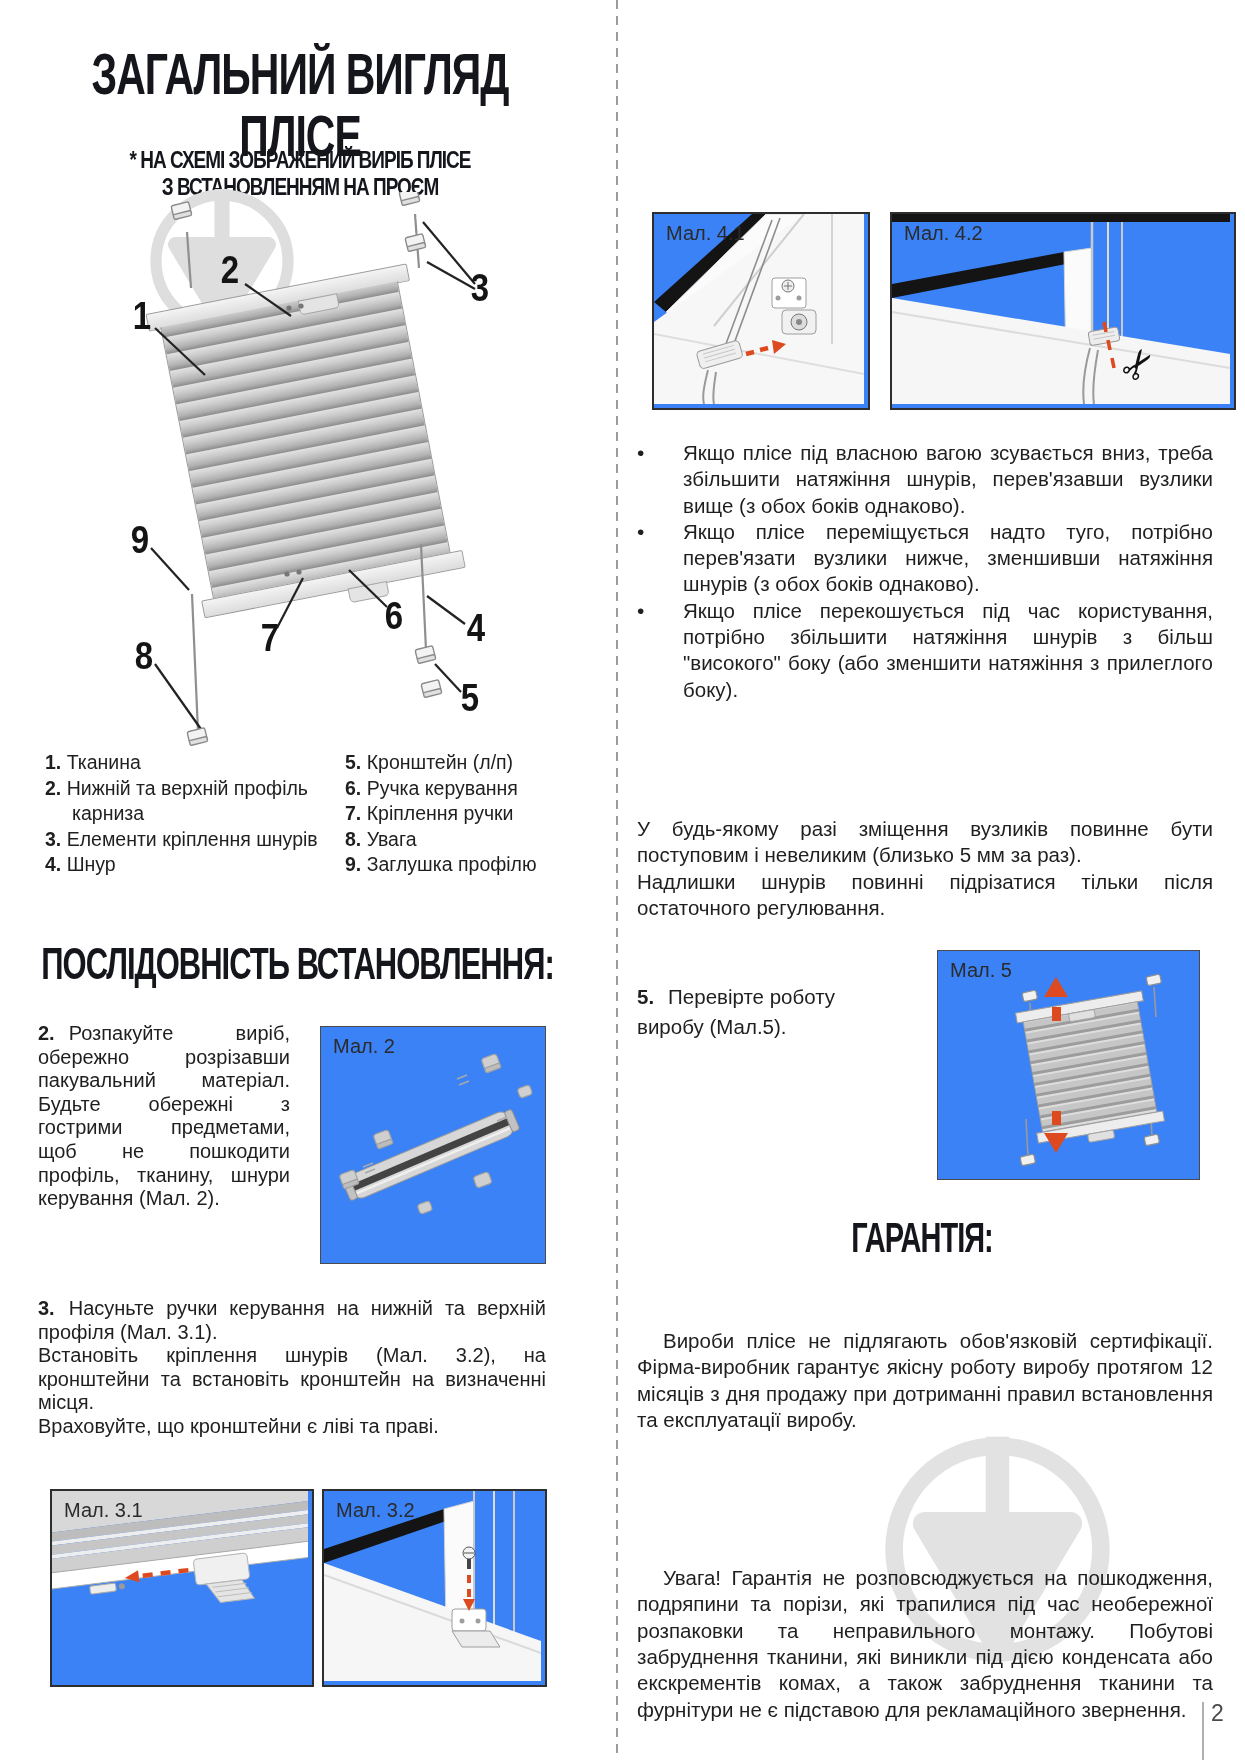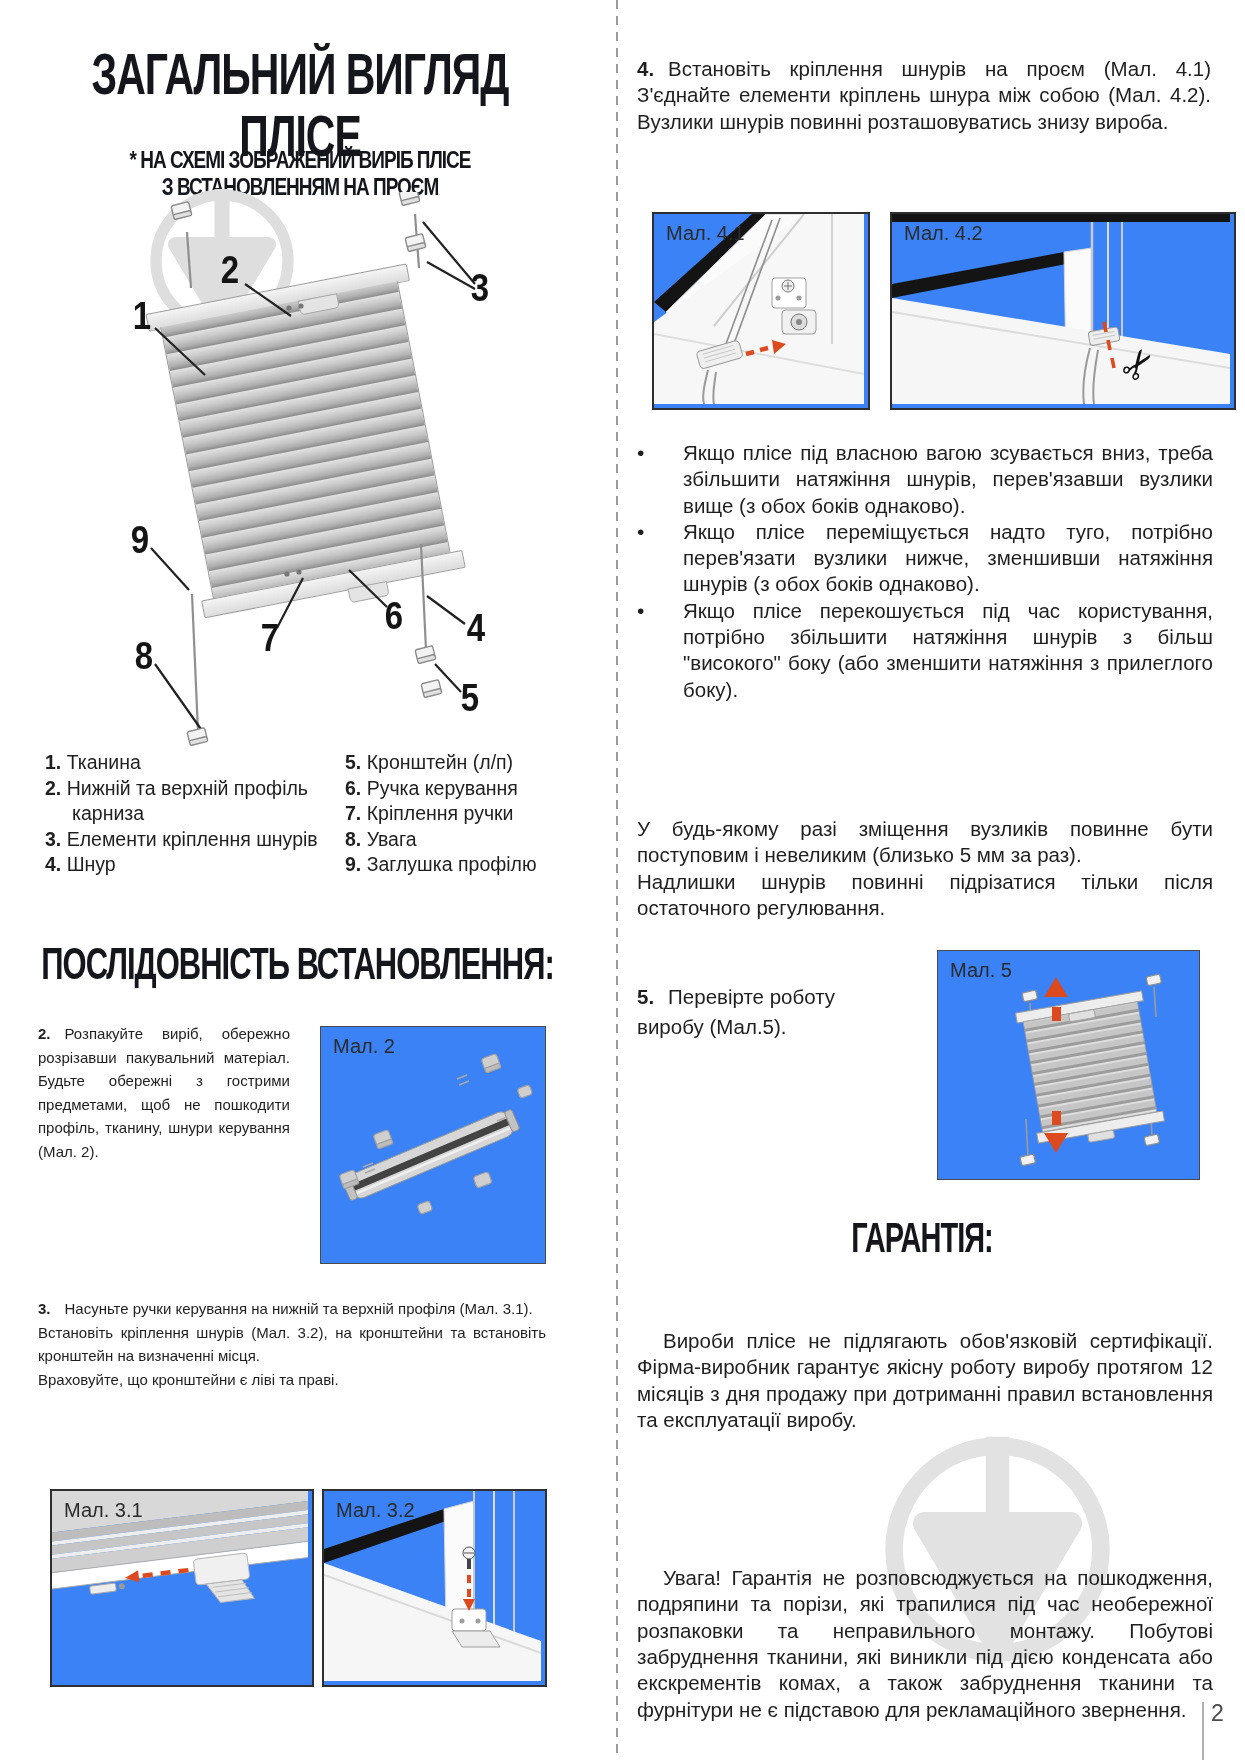--- a/index.html
+++ b/index.html
@@ -10,21 +10,21 @@
   .cond{display:inline-block;transform:scaleY(1.38);transform-origin:center;
         font-weight:700;letter-spacing:-1px;color:#14161c;}
   .title-line{height:62px;display:flex;align-items:center;justify-content:center;}
   .title .cond{font-size:41px;}
   .subtitle-line{height:27px;display:flex;align-items:center;justify-content:center;}
   .subtitle .cond{font-size:19px;transform:scaleY(1.3);}
   .seq-heading,.war-heading{text-align:center;}
   .seq-heading .cond{font-size:31px;transform:scaleY(1.45);}
   .war-heading .cond{font-size:29px;transform:scaleY(1.45);}
   
-  .body-l{font-size:15px;line-height:23.6px;text-align:justify;}
+  .body-l{font-size:20px;line-height:23.6px;text-align:justify;}
   .body-r{font-size:20.5px;line-height:26.3px;text-align:justify;}
   .stepnum{font-weight:700;margin-right:14px;}
   
   .legend{display:flex;font-size:19.5px;line-height:25.5px;}
   .legend .col1{width:300px;}
   .legend .col2{width:230px;margin-left:13px;}
   .li{padding-left:27px;text-indent:-27px;}
   .li b{font-weight:700;}
   
   .figbox{position:absolute;background:#3b82f6;}
@@ -288,23 +288,20 @@
         <rect x="143" y="68" width="4" height="10" fill="#444"></rect>
       </g>
       <g stroke="#dd4a1f" stroke-width="4">
         <line x1="145" y1="84" x2="145" y2="92"></line>
           <line x1="145" y1="98" x2="145" y2="106"></line>
       </g>
       <path d="M139,108 L151,108 L145,120 Z" fill="#dd4a1f"></path>
     </svg>
   </div>
 
-  <div class="abs body-r" style="left:637px;top:56px;width:574px;">
-    <span class="stepnum">4.</span><span>Встановіть кріплення шнурів на проєм (Мал. 4.1) З'єднайте елементи кріплень шнура між собою (Мал. 4.2). Вузлики шнурів повинні розташовуватись знизу вироба.</span>
-  </div>
 
   <div class="figbox fig-thick" style="left:652px;top:212px;width:214px;height:194px;">
     <span class="figlabel">Мал. 4.1</span>
     <svg width="210" height="190" viewBox="0 0 210 190">
       <polygon points="0,88 98,0 112,0 12,98" fill="#141414"></polygon>
       <polygon points="112,0 150,0 44,110 12,98" fill="#fbfbfb" stroke="#d8d8d8"></polygon>
       <polygon points="150,0 210,0 210,190 0,190 0,108" fill="#f7f7f7"></polygon>
       <line x1="150" y1="0" x2="60" y2="112" stroke="#cfcfcf" stroke-width="2"></line>
       <line x1="0" y1="120" x2="210" y2="160" stroke="#dedede" stroke-width="2"></line>
       <line x1="178" y1="0" x2="178" y2="130" stroke="#d4d4d4" stroke-width="2"></line>

